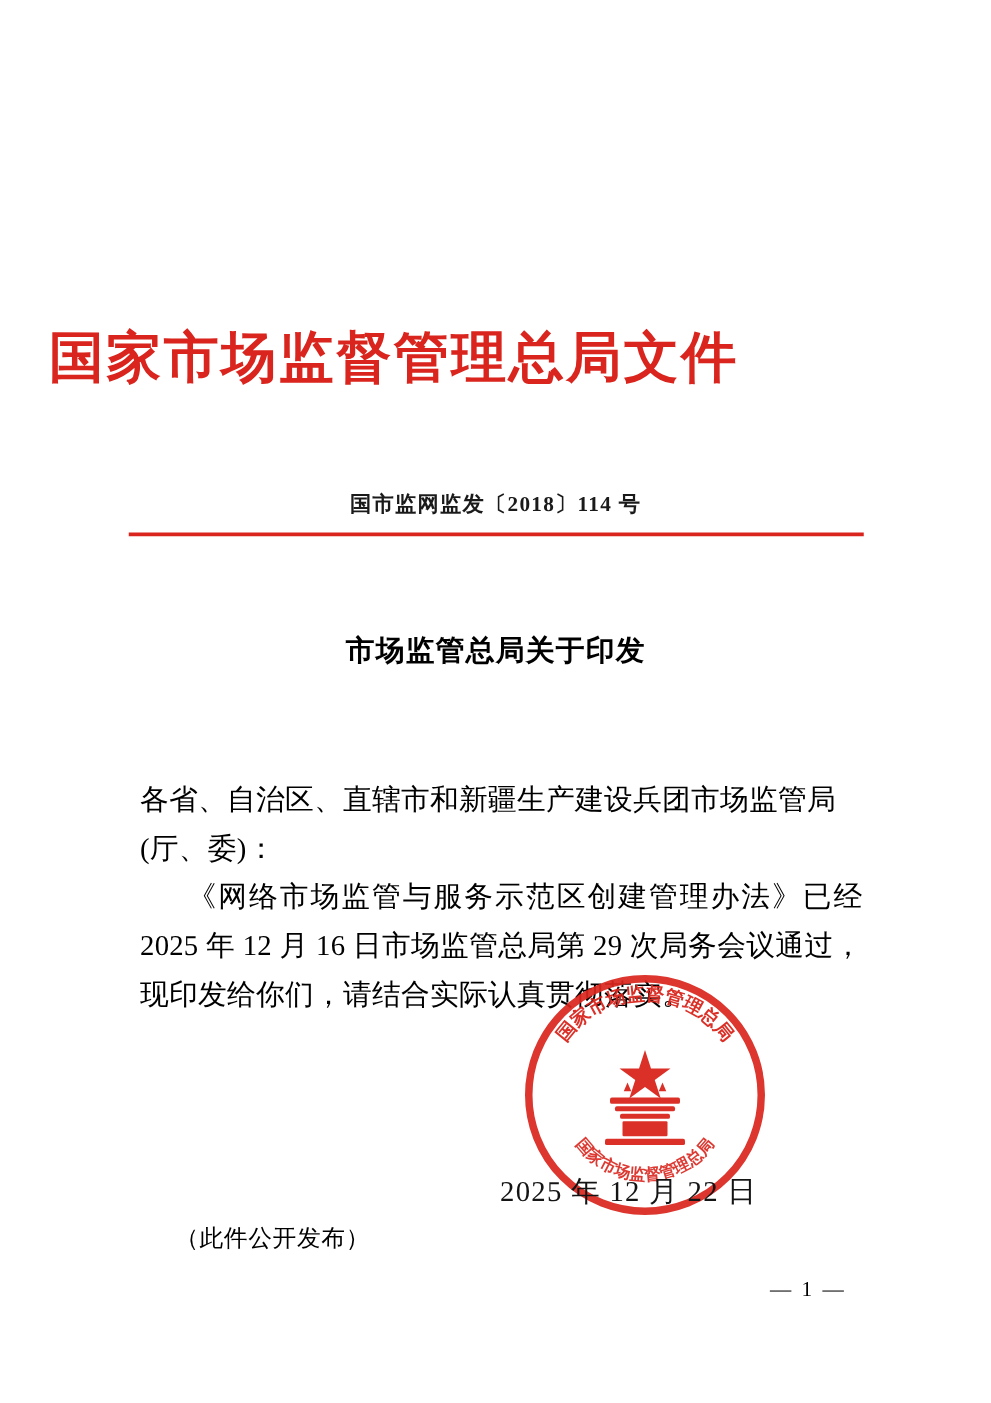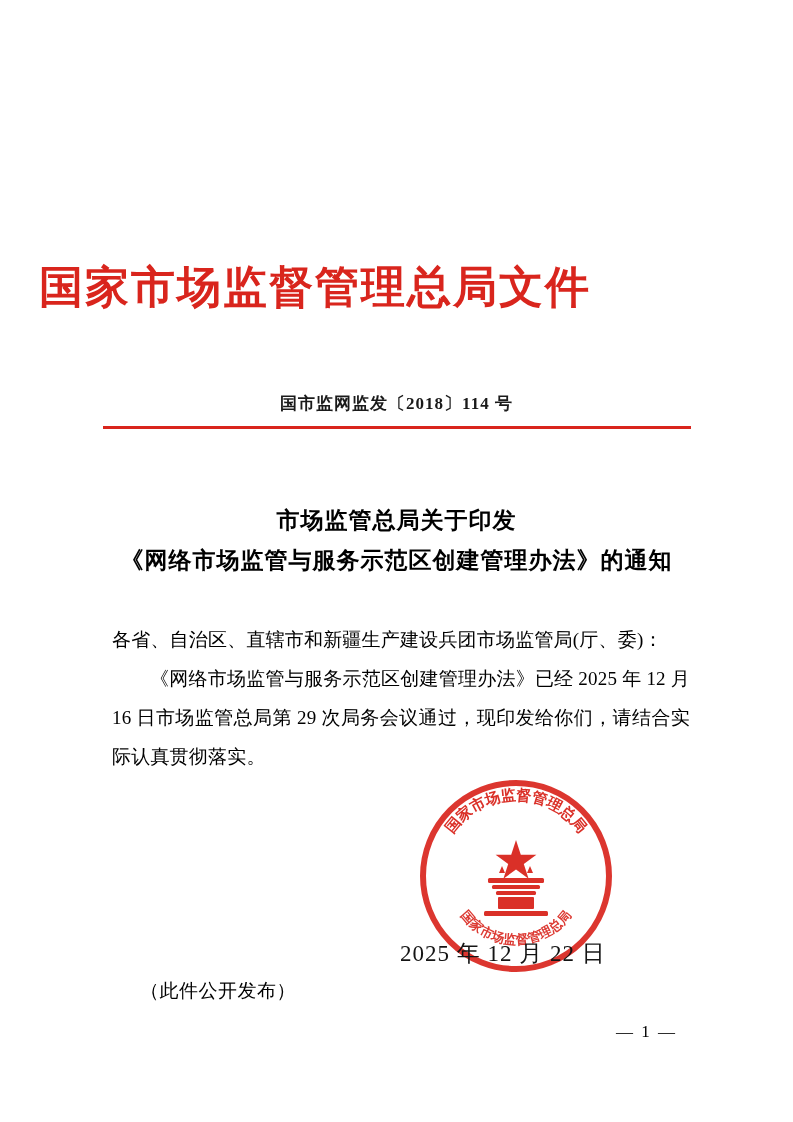--- a/index.html
+++ b/index.html
@@ -83,21 +83,21 @@
   .title-line.second {
     font-size: 23px;
   }
 
   
   .body-block {
     position: absolute;
     top: 620px;
     left: 112px;
     width: 578px;
-    font-size: 19px;
+    font-size: 23px;
     line-height: 39px;
     letter-spacing: 0.2px;
   }
   .salutation {
     text-align: left;
   }
   .para {
     text-indent: 38px;
     text-align: justify;
   }
@@ -156,21 +156,20 @@
   <div class="masthead">
     <div class="masthead-title">国家市场监督管理总局文件</div>
   </div>
 
   <div class="doc-number">国市监网监发〔2018〕114 号</div>
 
   <div class="red-rule"></div>
 
   <div class="title-block">
     <div class="title-line">市场监管总局关于印发</div>
-    <div class="title-line second">《网络市场监管与服务示范区创建管理办法》的通知</div>
   </div>
 
   <div class="body-block">
     <div class="salutation">各省、自治区、直辖市和新疆生产建设兵团市场监管局(厅、委)：</div>
     <div class="para">《网络市场监管与服务示范区创建管理办法》已经 2025 年 12 月 16 日市场监管总局第 29 次局务会议通过，现印发给你们，请结合实际认真贯彻落实。</div>
   </div>
 
   <div class="seal-wrap">
     <svg width="196" height="196" viewBox="0 0 196 196" xmlns="http://www.w3.org/2000/svg">
       <g fill="none" stroke="#d9251d">

